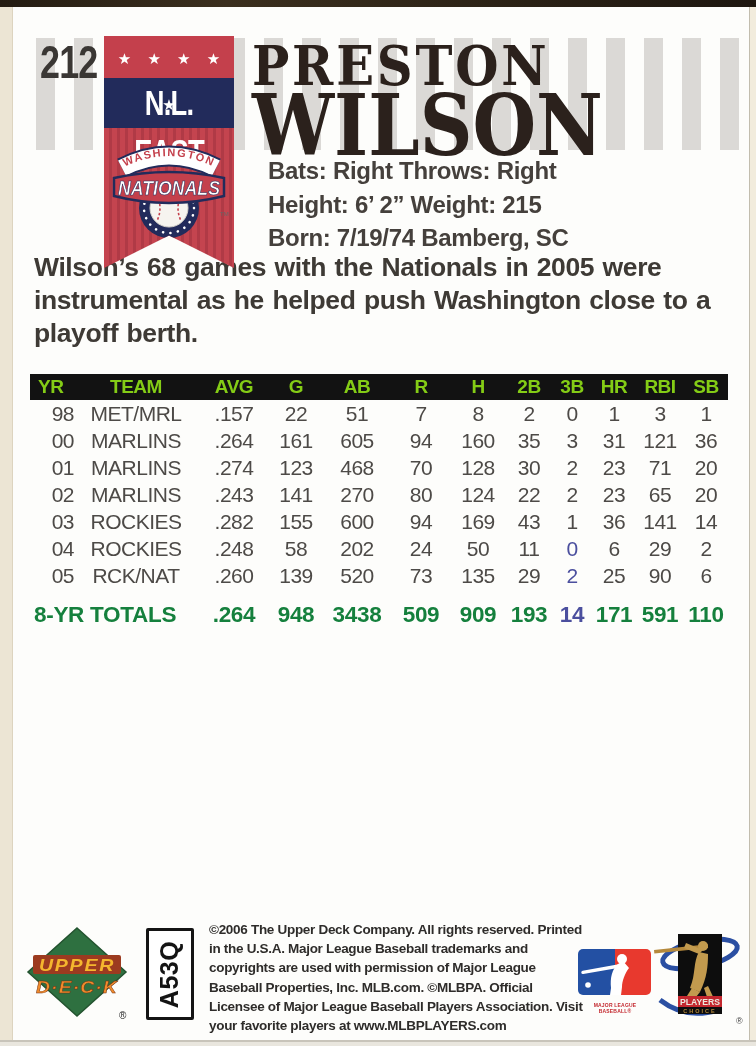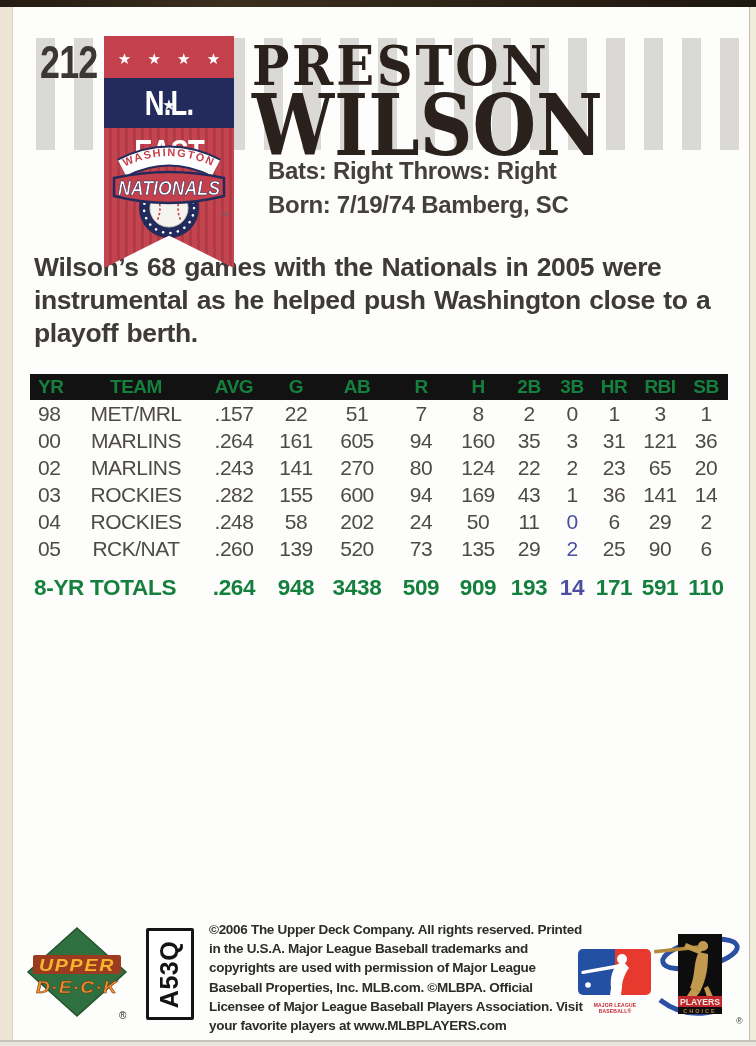--- a/index.html
+++ b/index.html
@@ -27,25 +27,25 @@
 
   
   .player-first{left:252px;top:40px;font-family:"DejaVu Serif",serif;font-weight:700;font-size:54px;line-height:52px;color:#2b211c;letter-spacing:3px;transform:scaleX(.92);transform-origin:left top;}
   .player-last{left:252px;top:86px;font-family:"DejaVu Serif",serif;font-weight:700;font-size:84px;line-height:80px;color:#2b211c;transform:scaleX(.87);transform-origin:left top;}
   .bio{left:268px;top:154px;font-size:24px;line-height:33.5px;font-weight:600;color:#45403c;letter-spacing:-0.3px;}
 
   .description{left:34px;top:251px;width:702px;font-size:26.5px;line-height:33px;font-weight:700;color:#3e3a35;letter-spacing:-0.4px;word-spacing:1.5px;}
 
   
   table.stats{left:30px;top:374px;width:698px;border-collapse:collapse;table-layout:fixed;position:absolute;}
-  table.stats th{background:#121212;color:#15803d;font-size:19px;font-weight:700;height:26px;padding:0;letter-spacing:-0.5px;text-align:center;margin-left:8px;}
+  table.stats th{background:#121212;color:#84cc16;font-size:19px;font-weight:700;height:26px;padding:0;letter-spacing:-0.5px;text-align:center;margin-left:8px;}
   table.stats th.col-yr{text-align:left;padding-left:8px;}
   table.stats th.col-team{text-align:center;}
   table.stats td{font-size:21px;color:#4d4a47;height:27px;padding:0;font-weight:500;letter-spacing:-0.5px;text-align:center;white-space:nowrap;}
-  table.stats td.col-yr{text-align:left;padding-left:8px;}
+  table.stats td.col-yr{text-align:right;padding-left:8px;}
   table.stats tr.totals td{font-weight:700;color:#15803d;font-size:22.5px;height:36px;padding-top:8px;letter-spacing:-0.3px;}
   table.stats tr.totals td.label{text-align:left;padding-left:4px;}
 
   
   .ud-logo{left:24px;top:926px;}
   .code-box{left:146px;top:928px;width:42px;height:86px;border:3px solid #141414;border-radius:2px;background:#fff;display:flex;align-items:center;justify-content:center;}
   .code{transform:rotate(-90deg);font-size:25px;font-weight:700;letter-spacing:0.5px;color:#141414;white-space:nowrap;}
   .legal{left:201px;top:912px;width:380px;font-size:13.5px;line-height:19.2px;font-weight:700;color:#2e2c2a;letter-spacing:-0.3px;margin:8px;}
   .mlb-wrap{left:577px;top:948px;width:76px;text-align:center;}
   .mlb-caption{font-size:5px;color:#c3272e;font-weight:700;margin-top:1px;letter-spacing:0.2px;}
@@ -82,20 +82,21 @@
     <text x="61" y="63" text-anchor="middle" font-size="21" font-weight="bold" font-style="italic" fill="#ffffff" stroke="#222b5b" stroke-width="0.6" textLength="102" lengthAdjust="spacingAndGlyphs">NATIONALS</text>
     <text x="112" y="84" font-size="6" fill="#666">TM</text>
   </svg>
 </div>
 
 <div class="abs player-first">PRESTON</div>
 <div class="abs player-last">WILSON</div>
 
 <div class="abs bio">
   <div>Bats: Right  Throws: Right</div>
+  <div>Height: 6’ 2” Weight: 215</div>
   <div>Born: 7/19/74 Bamberg, SC</div>
 </div>
 
 <div class="abs description">Wilson’s 68 games with the Nationals in 2005 were instrumental as he helped push Washington close to a playoff berth.</div>
 
 <table class="stats">
   <colgroup>
     <col style="width:44px">
       <col style="width:124px">
       <col style="width:72px">
@@ -146,20 +147,34 @@
         <td class="col-avg">.264</td>
         <td class="col-g">161</td>
         <td class="col-ab">605</td>
         <td class="col-r">94</td>
         <td class="col-h">160</td>
         <td class="col-2b">35</td>
         <td class="col-3b">3</td>
         <td class="col-hr">31</td>
         <td class="col-rbi">121</td>
         <td class="col-sb">36</td>
+      </tr>
+      <tr>
+        <td class="col-yr">01</td>
+        <td class="col-team">MARLINS</td>
+        <td class="col-avg">.274</td>
+        <td class="col-g">123</td>
+        <td class="col-ab">468</td>
+        <td class="col-r">70</td>
+        <td class="col-h">128</td>
+        <td class="col-2b">30</td>
+        <td class="col-3b">2</td>
+        <td class="col-hr">23</td>
+        <td class="col-rbi">71</td>
+        <td class="col-sb">20</td>
       </tr>
       <tr>
         <td class="col-yr">02</td>
         <td class="col-team">MARLINS</td>
         <td class="col-avg">.243</td>
         <td class="col-g">141</td>
         <td class="col-ab">270</td>
         <td class="col-r">80</td>
         <td class="col-h">124</td>
         <td class="col-2b">22</td>

